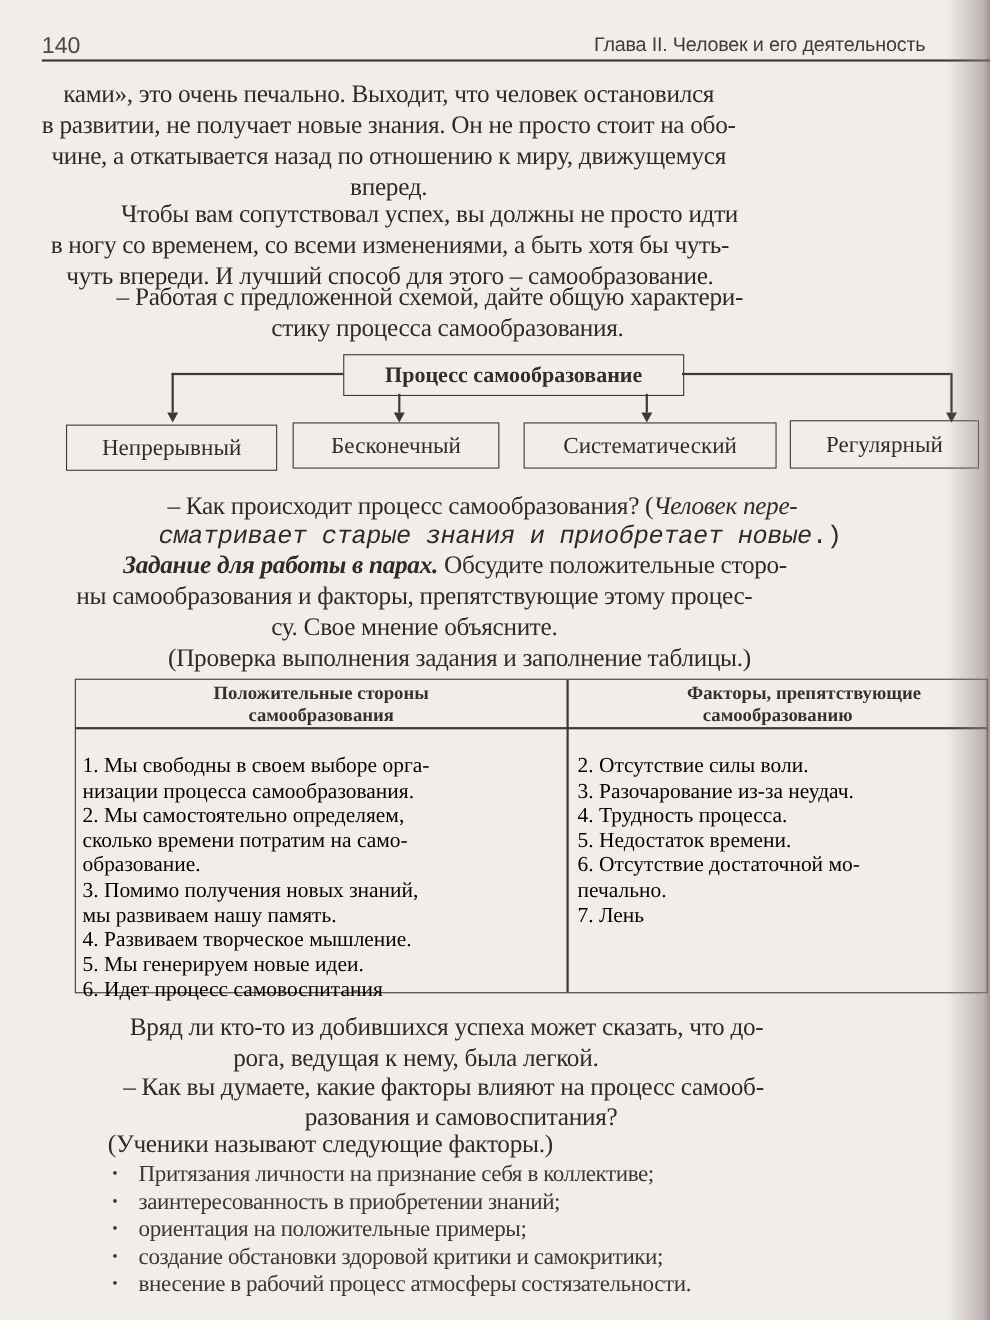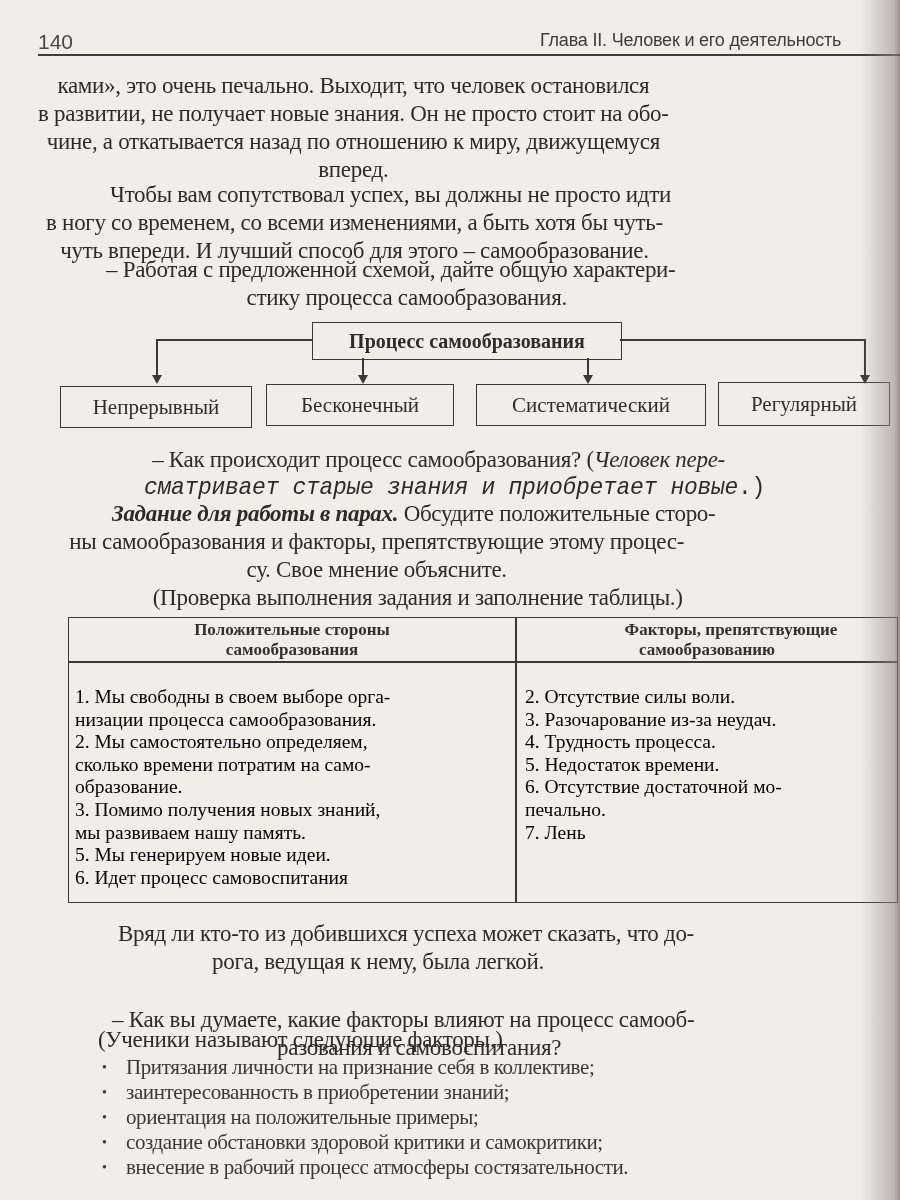--- a/index.html
+++ b/index.html
@@ -88,21 +88,21 @@
   <span class="line">в ногу со временем, со всеми изменениями, а быть хотя бы чуть-</span>
   <span class="line">чуть впереди. И лучший способ для этого – самообразование.</span>
 </div>
 
 <div class="para" style="left:106px; top:256px;">
   <span class="line">–  Работая с предложенной схемой, дайте общую характери-</span>
   <span class="line" style="padding-left:32px;">стику процесса самообразования.</span>
 </div>
 
 <div class="diagram">
-  <div class="box root" style="left:312px; top:322px; width:308px; height:36px;">Процесс самообразования</div>
+  <div class="box root" style="left:312px; top:322px; width:308px; height:36px;">Процесс самообразование</div>
 
   <div class="hline" style="left:156px; top:339px; width:156px;"></div>
   <div class="hline" style="left:620px; top:339px; width:244px;"></div>
 
   <div class="vline" style="left:156px; top:339px; height:36px;"></div>
   <div class="vline" style="left:362px; top:358px; height:17px;"></div>
   <div class="vline" style="left:587px; top:358px; height:17px;"></div>
   <div class="vline" style="left:864px; top:339px; height:36px;"></div>
 
   <div class="arrow" style="left:152px; top:375px;"></div>
@@ -146,40 +146,41 @@
     <span class="row" style="display:block;">самообразованию</span>
   </div>
   <div class="td left">
     <span class="row">1. Мы свободны в своем выборе орга-</span>
     <span class="row">низации процесса самообразования.</span>
     <span class="row">2. Мы самостоятельно определяем,</span>
     <span class="row">сколько времени потратим на само-</span>
     <span class="row">образование.</span>
     <span class="row">3. Помимо получения новых знаний,</span>
     <span class="row">мы развиваем нашу память.</span>
+    <span class="row">4. Развиваем творческое мышление.</span>
     <span class="row">5. Мы генерируем новые идеи.</span>
     <span class="row">6. Идет процесс самовоспитания</span>
   </div>
   <div class="td right">
     <span class="row">2. Отсутствие силы воли.</span>
     <span class="row">3. Разочарование из-за неудач.</span>
     <span class="row">4. Трудность процесса.</span>
     <span class="row">5. Недостаток времени.</span>
     <span class="row">6. Отсутствие достаточной мо-</span>
     <span class="row">печально.</span>
     <span class="row">7. Лень</span>
   </div>
 </div>
 
 <div class="para" style="left:62px; top:920px;">
   <span class="line" style="padding-left:56px;">Вряд ли кто-то из добившихся успеха может сказать, что до-</span>
   <span class="line">рога, ведущая к нему, была легкой.</span>
 </div>
 
-<div class="para" style="left:112px; top:974px;margin-top:32px;">
+<div class="para" style="left:112px; top:974px;">
   <span class="line">–  Как вы думаете, какие факторы влияют на процесс самооб-</span>
   <span class="line" style="padding-left:32px;">разования и самовоспитания?</span>
 </div>
 
 <div class="para" style="left:98px; top:1026px;">
   <span class="line">(Ученики называют следующие факторы.)</span>
 </div>
 
 <div class="bullets">
   <span class="b"><span class="dot">•</span><span>Притязания личности на признание себя в коллективе;</span></span>

